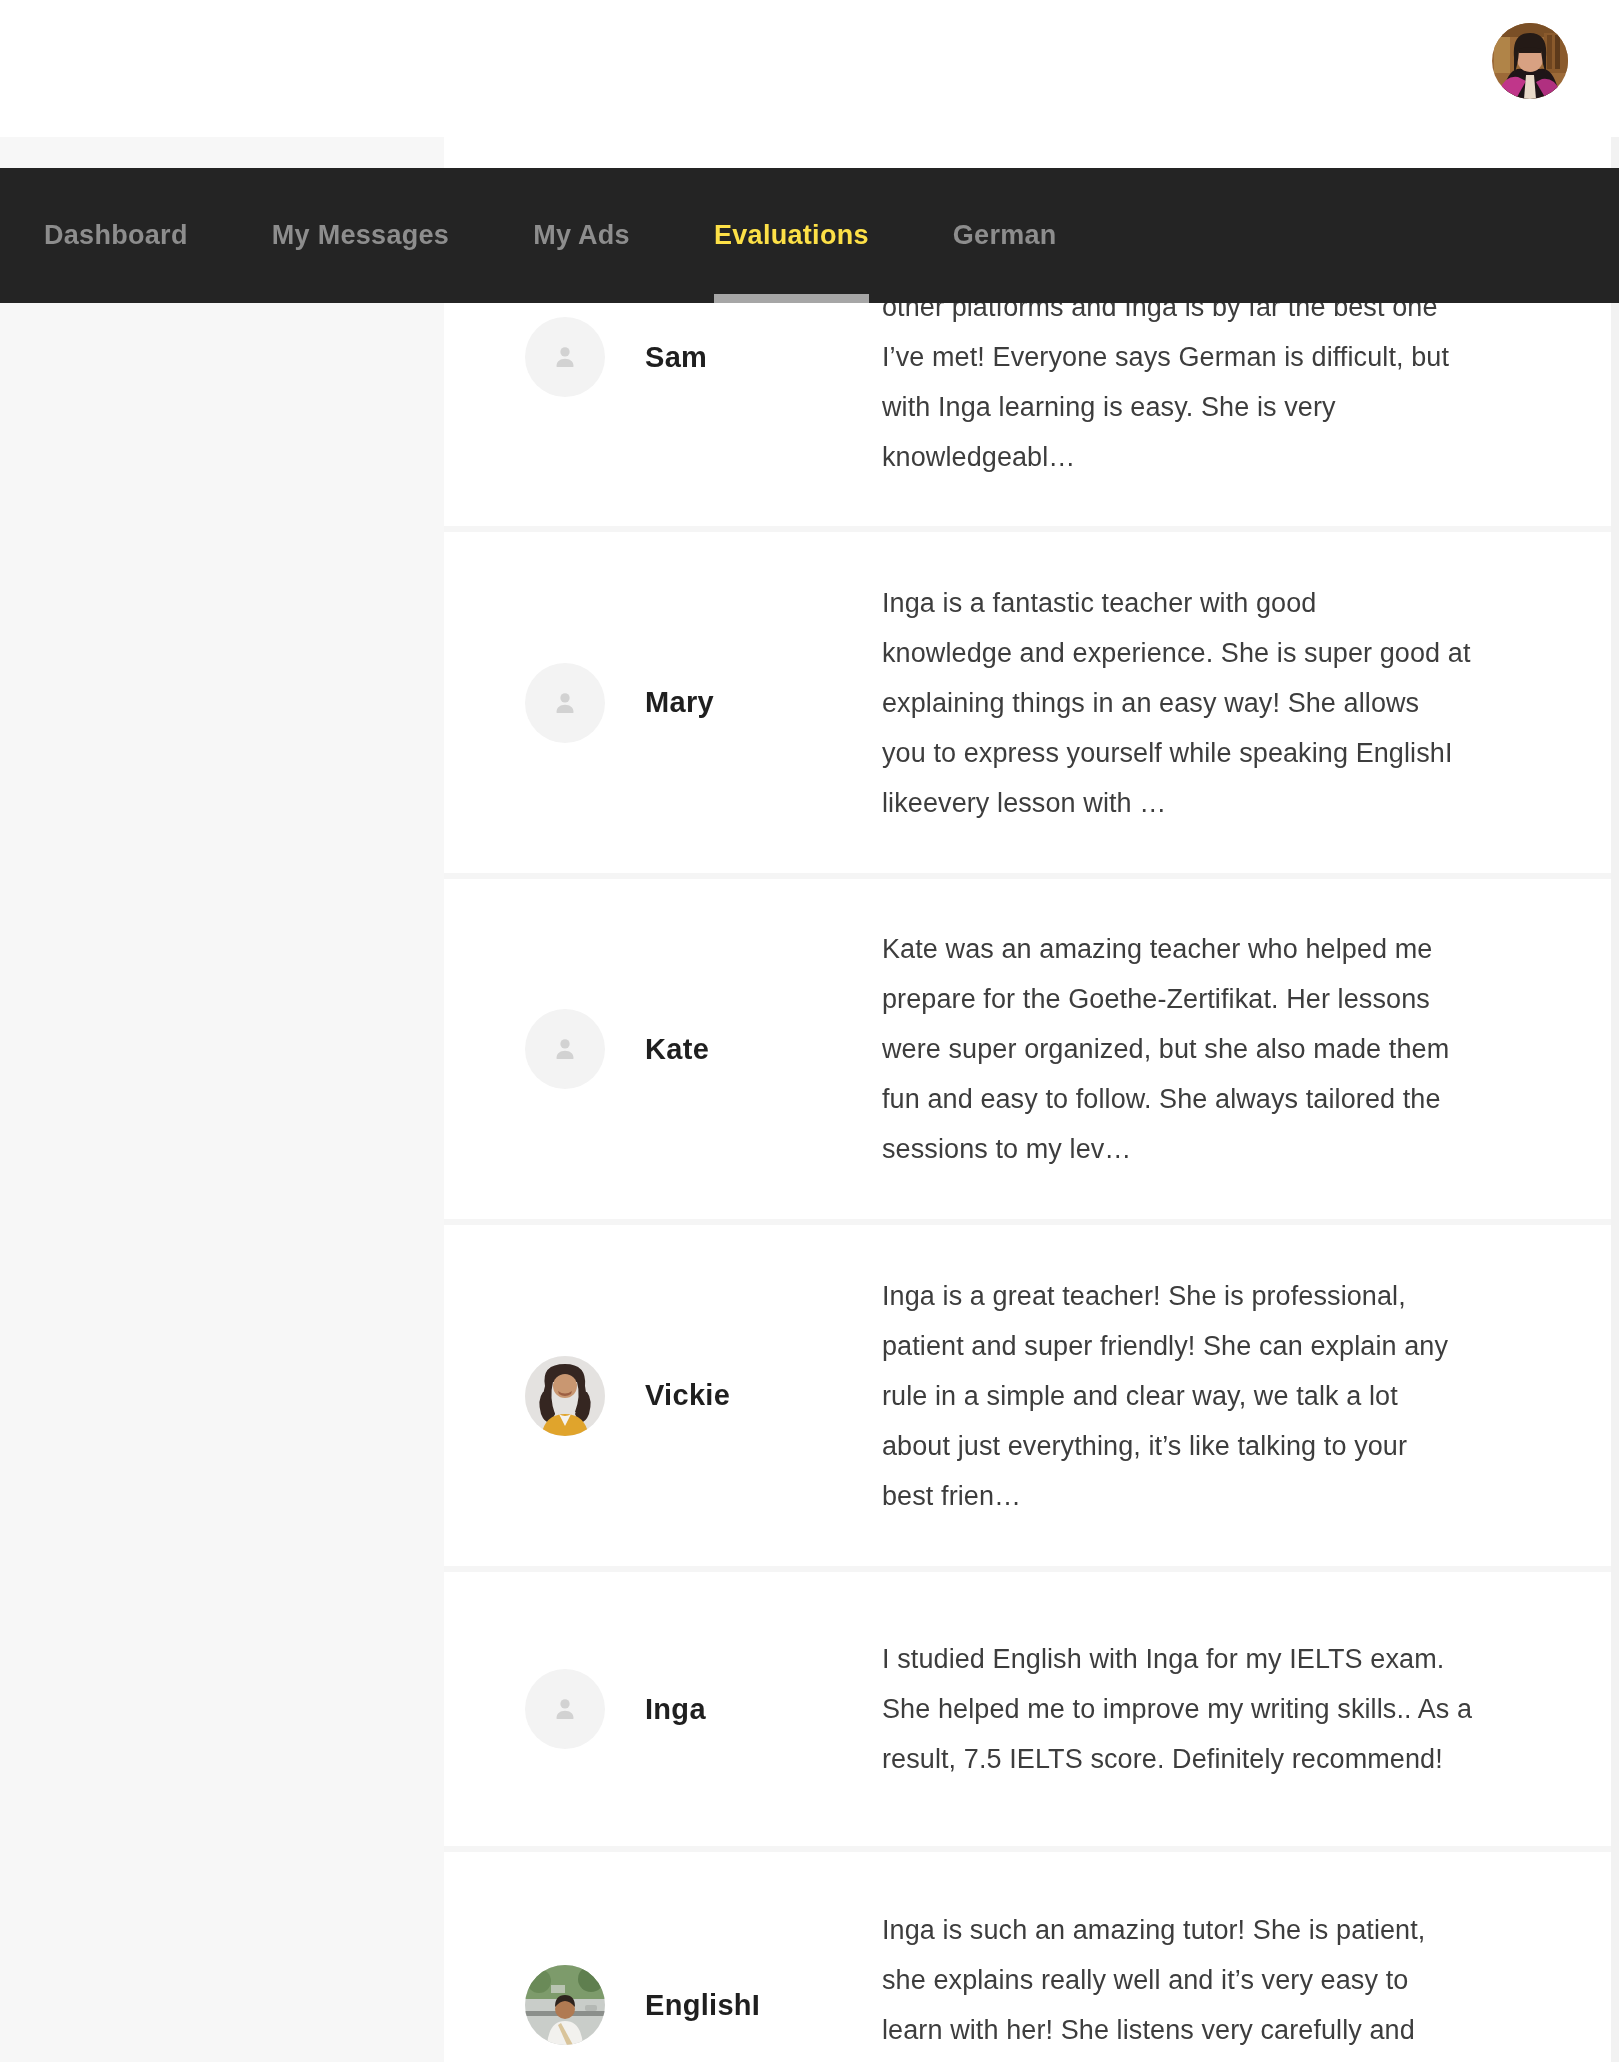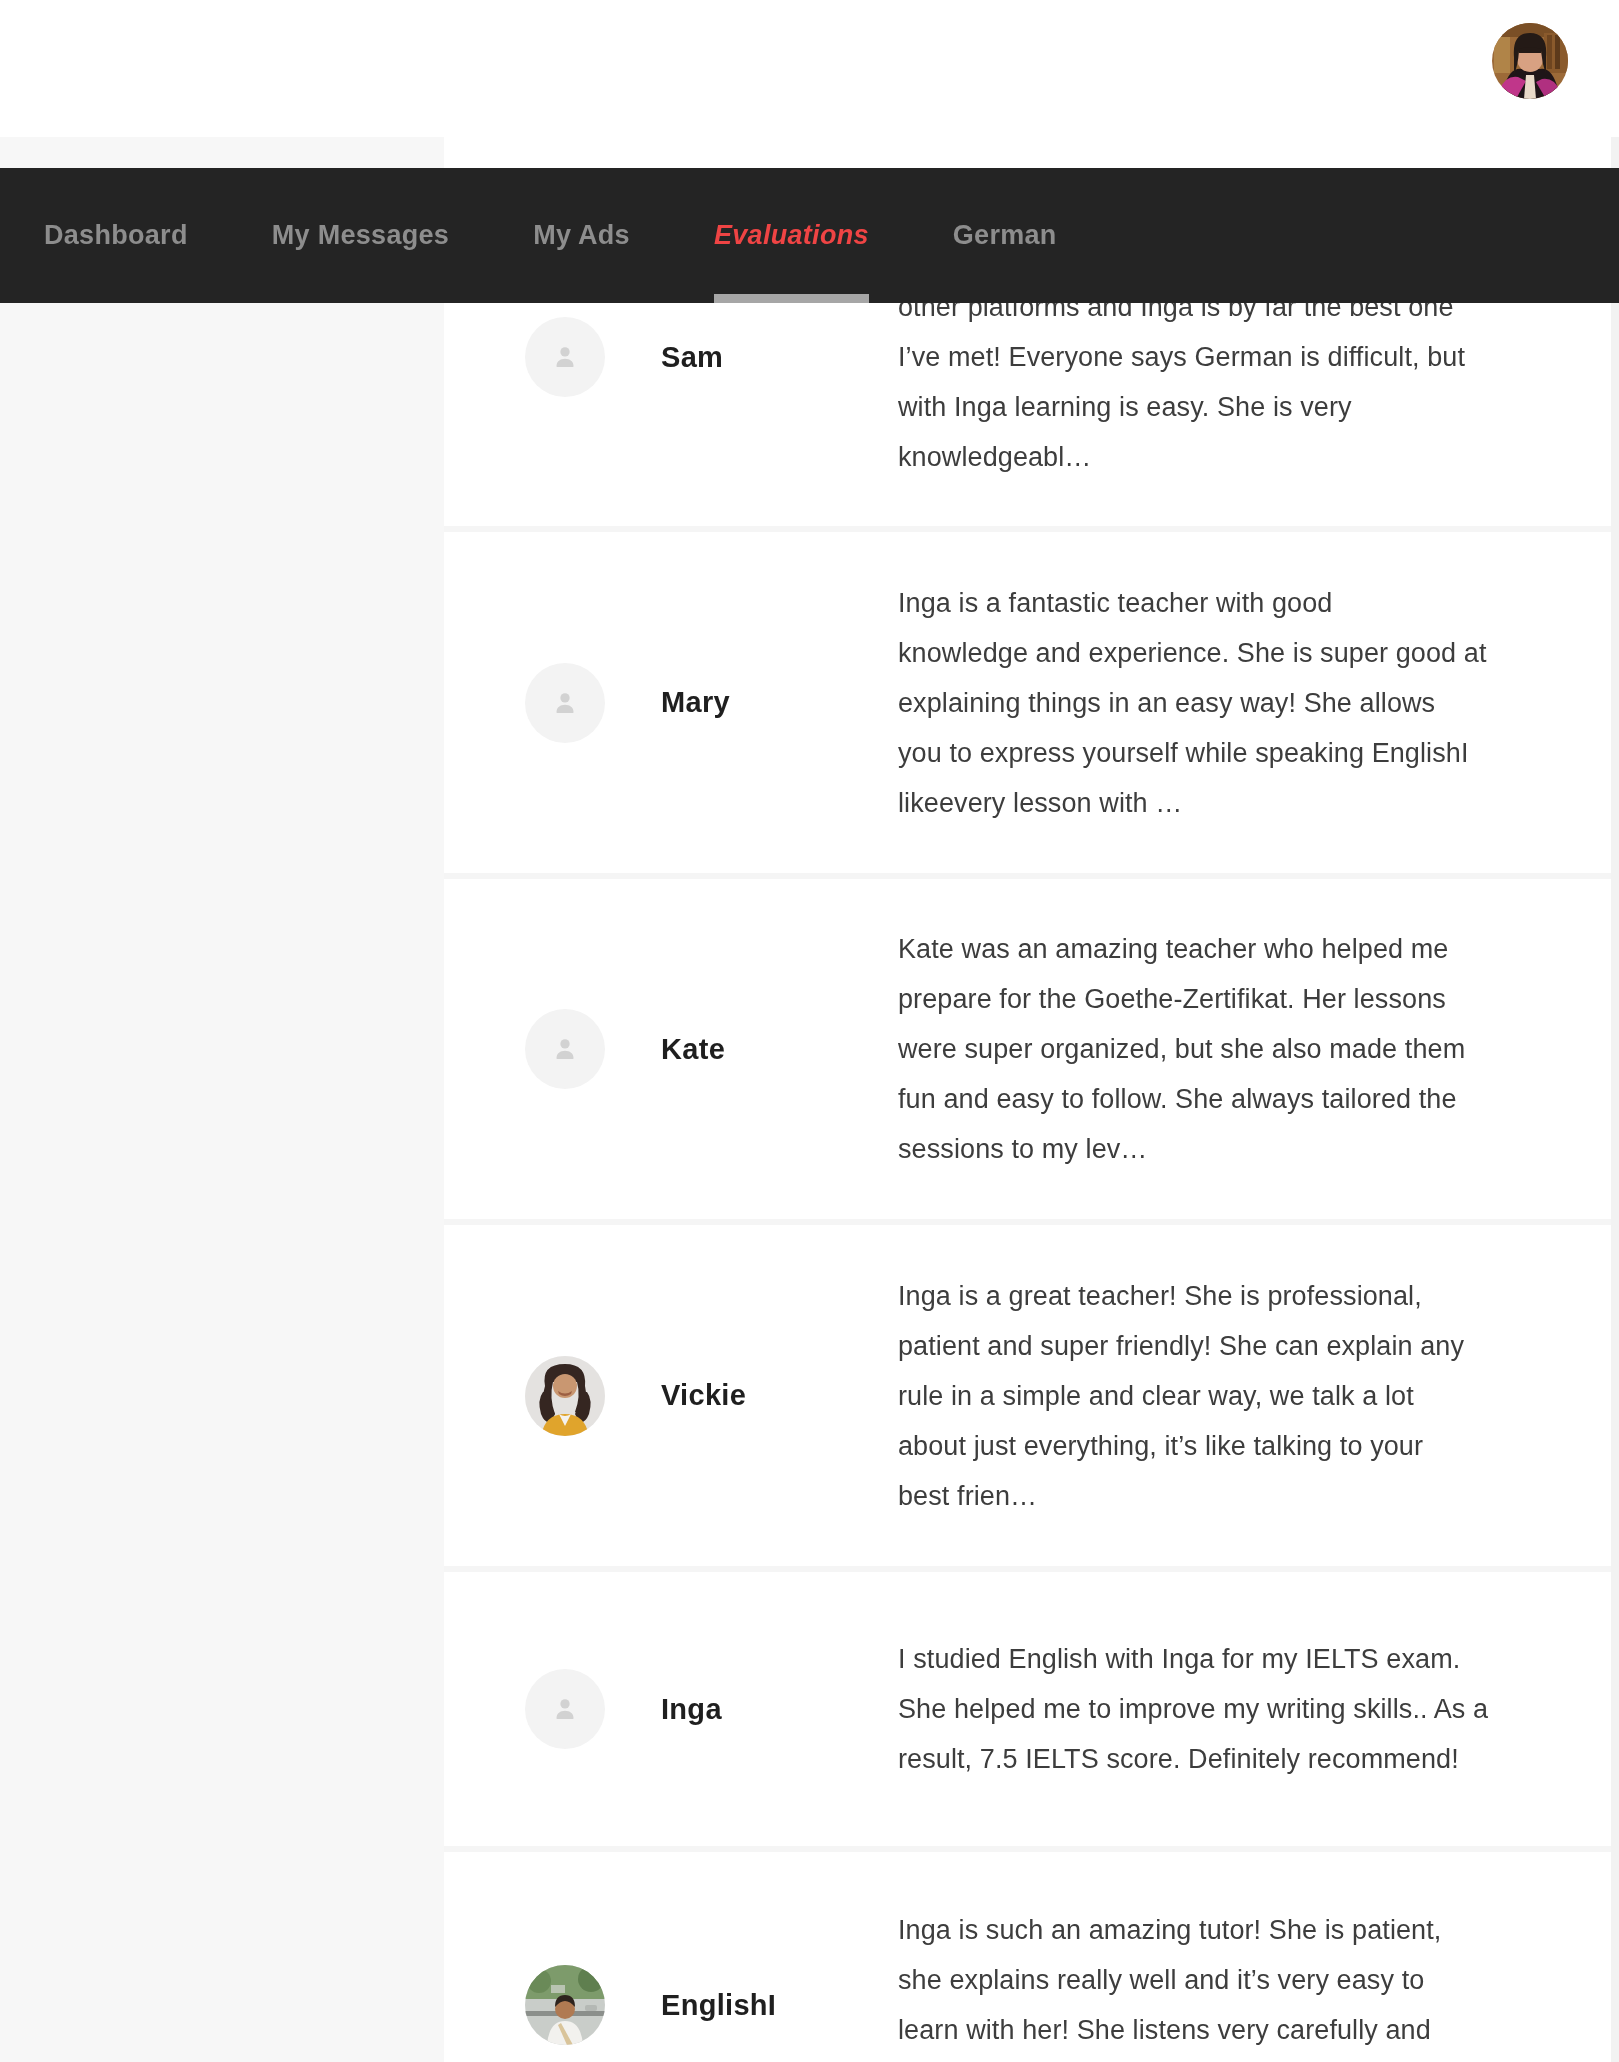--- a/index.html
+++ b/index.html
@@ -29,21 +29,21 @@
     position:absolute; left:0; top:168px; width:100%; height:135px;
     background:#242424; z-index:20;
     display:flex; align-items:stretch; padding-left:44px;
   }
   .nav-item {
     position:relative; display:flex; align-items:center;
     margin-right:84px; height:100%;
     font-size:27px; font-weight:700; letter-spacing:0.3px;
     color:#8d8d8d; cursor:pointer; white-space:nowrap;
   }
-  .nav-item.active { color:#ef4444;font-style:italic; }
+  .nav-item.active { color:#fde047; }
   .active-underline {
     position:absolute; left:0; right:0; bottom:0; height:9px; background:#a6a6a6;
   }
 
   
   .review-list {
     position:absolute; left:444px; top:188px; width:1175px;
     background:#f5f5f5; z-index:2;
   }
   .review-row {
@@ -56,21 +56,21 @@
   .review-row.r4 { height:274px; }
   .review-row.r5 { height:306px; }
 
   .avatar {
     width:80px; height:80px; margin-left:81px; flex-shrink:0;
     border-radius:50%; overflow:hidden; background:#f3f3f3;
     display:flex; align-items:center; justify-content:center;
   }
   .avatar svg { display:block; }
   .reviewer-name {
-    margin-left:56px; width:237px; flex-shrink:0;
+    margin-left:40px; width:237px; flex-shrink:0;
     font-size:29px; font-weight:700; letter-spacing:0.3px; color:#1f1f1f;
   }
   .review-text {
     width:660px; flex-shrink:0;
     font-size:27px; line-height:50px; color:#3d3d3d;
     white-space:pre-line; letter-spacing:0.1px;
   }
 </style>
 </head>
 <body>

